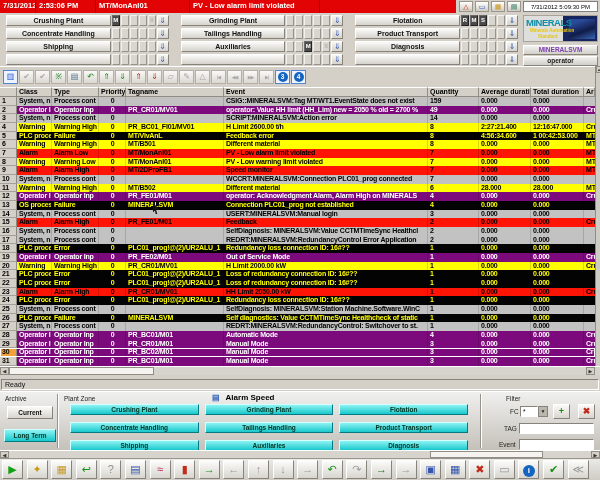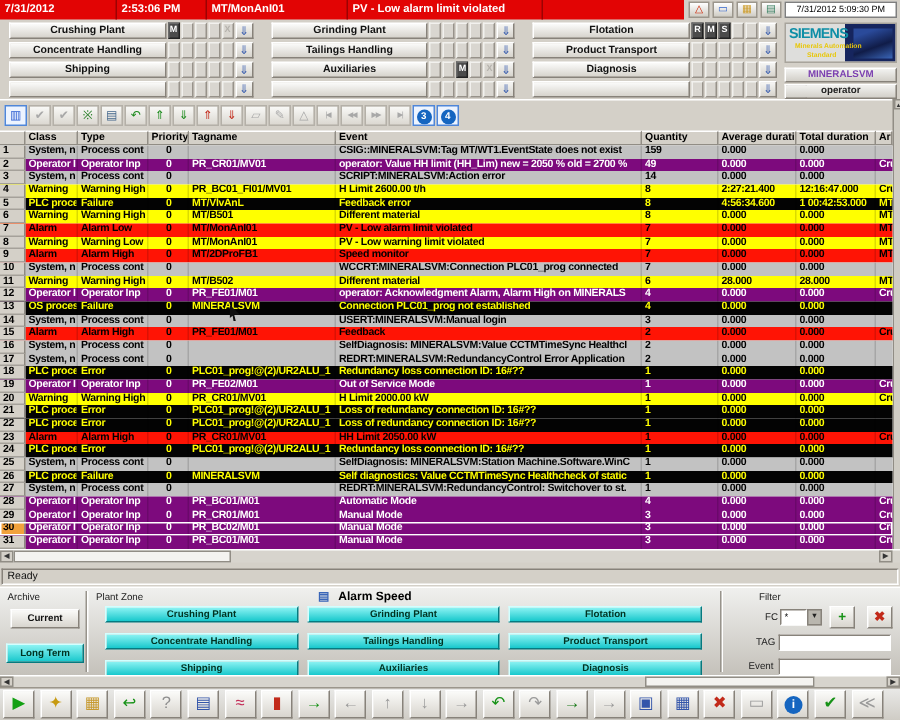--- a/index.html
+++ b/index.html
@@ -1,21 +1,21 @@
 <!DOCTYPE html>
 <html><head>
 <meta charset="utf-8">
 <style>
   * { margin:0; padding:0; box-sizing:border-box; }
   html,body { width:600px; height:480px; overflow:hidden; background:#d4d0c8;
     font-family:"Liberation Sans", sans-serif; }
   
   .banner { position:absolute; left:0; top:0; width:456px; height:13px; background:#e20404; display:flex; }
   .seg { border-right:1px solid #9c0202; color:#fff; font-size:7.5px; font-weight:bold; line-height:12px; padding:0 3px; white-space:nowrap; overflow:hidden; }
-  .seg-date{width:78px}.seg-time{width:60px}.seg-tag{width:94px}.seg-msg{width:130px}.seg-fill{flex:1;border-right:none}
+  .seg-date{width:36px}.seg-time{width:60px}.seg-tag{width:94px}.seg-msg{width:130px}.seg-fill{flex:1;border-right:none}
   .topicons { position:absolute; left:457px; top:0; width:65px; height:13px; display:flex; gap:2px; padding:1px 0 0 2px; background:#d4d0c8; }
   .tbtn { width:14px; height:11px; border:1px solid #9b968c; background:linear-gradient(#ffffff,#cfccc4); font-size:7px; line-height:9px; text-align:center; }
   .clock { position:absolute; left:523px; top:1px; width:75px; height:11px; background:#fff; border:1px solid #7f7f7f; font-size:6px; line-height:10px; text-align:center; color:#000; }
   
   .nav { position:absolute; left:6px; top:15px; width:512px; height:50px; display:grid; grid-template-columns:repeat(3,1fr); grid-auto-rows:11px; gap:2px 12px; }
   .nav-cell { display:flex; gap:1px; }
   .nav-btn { flex:1; background:linear-gradient(#fbfbfa,#d6d3cc); border:1px solid; border-color:#ffffff #87827a #87827a #ffffff; font-size:7px; font-weight:bold; color:#111; text-align:center; line-height:9px; overflow:hidden; white-space:nowrap; }
   .sq { width:8px; background:#d9d6d0; border:1px solid; border-color:#f2f1ee #97928a #97928a #f2f1ee; font-size:6px; font-weight:bold; line-height:8px; text-align:center; color:transparent; }
   .sq.sq-on { background:#4b4b4b; color:#fff; border-color:#6a6a6a #222 #222 #6a6a6a; }
   .sq.sq-x { color:#b5b2ac; }
@@ -208,21 +208,21 @@
       <span class="sq"></span>
       <span class="sq"></span>
       <span class="sq"></span>
       <button class="nav-arrow">⇓</button>
     </div>
   </div>
 <button class="mini-print">▤</button>
 
 <div class="brand">
   <div class="brand-img"></div>
-  <span class="brand-name">SIEMENS</span>
+  <span class="brand-name">MINERALS</span>
   <span class="brand-sub" style="top:12px">Minerals Automation</span>
   <span class="brand-sub" style="top:18px;left:14px">Standard</span>
 </div>
 <button class="proj-btn">MINERALSVM</button>
 <button class="user-btn">operator</button>
 
 <div class="toolbar">
 
 <button class="t-ic active"><span class="gl" style="color: rgb(42, 90, 208);">▥</span></button>
     <button class="t-ic disabled"><span class="gl" style="color: rgb(168, 168, 168);">✔</span></button>

